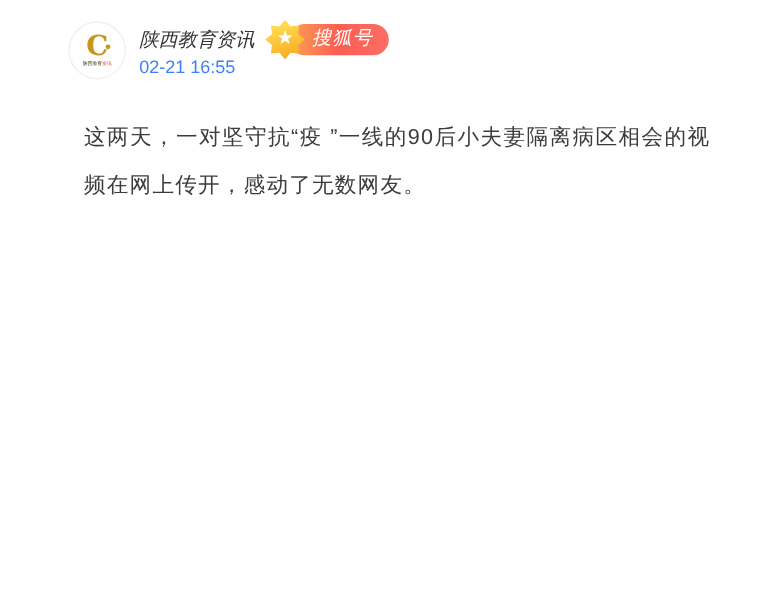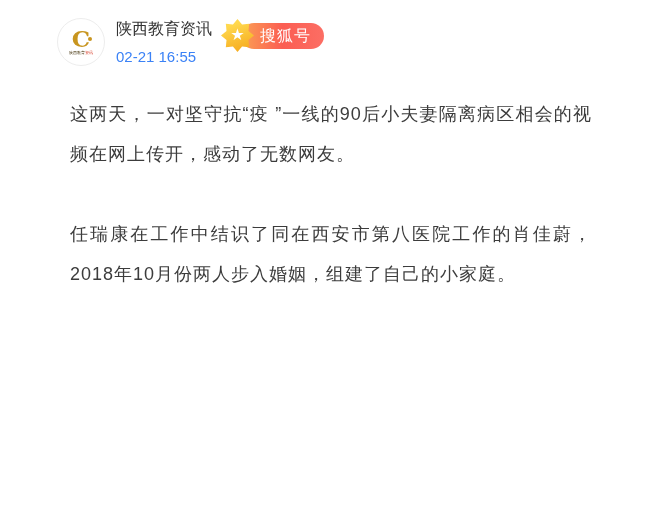--- a/index.html
+++ b/index.html
@@ -75,22 +75,23 @@
     color: #4a3a14;
   }
   .logo-sub .red { color: #d8432f; }
   .author-meta {
     display: flex;
     flex-direction: column;
     padding-top: 1px;
   }
   .author-line {
     display: flex;
-    align-items: flex-start;
+    align-items: center;
     height: 28px;
+    font-style: italic;
   }
   .author-name {
     font-size: 16px;
     color: #333333;
     margin-right: 9px;
     cursor: pointer;
   }
   .sohu-badge {
     display: inline-flex;
     align-items: center;
@@ -167,16 +168,15 @@
           </span>
           <span class="badge-pill">搜狐号</span>
         </span>
       </div>
       <div class="author-date">02-21 16:55</div>
     </div>
   </div>
 
   <div class="article-body">
     <p>这两天，一对坚守抗“疫 ”一线的90后小夫妻隔离病区相会的视频在网上传开，感动了无数网友。</p>
-    <p>任瑞康在工作中结识了同在西安市第八医院工作的肖佳蔚，2018年10月份两人步入婚姻，组建了自己的小家庭。</p>
   </div>
 
 </div>
 
 </body></html>

